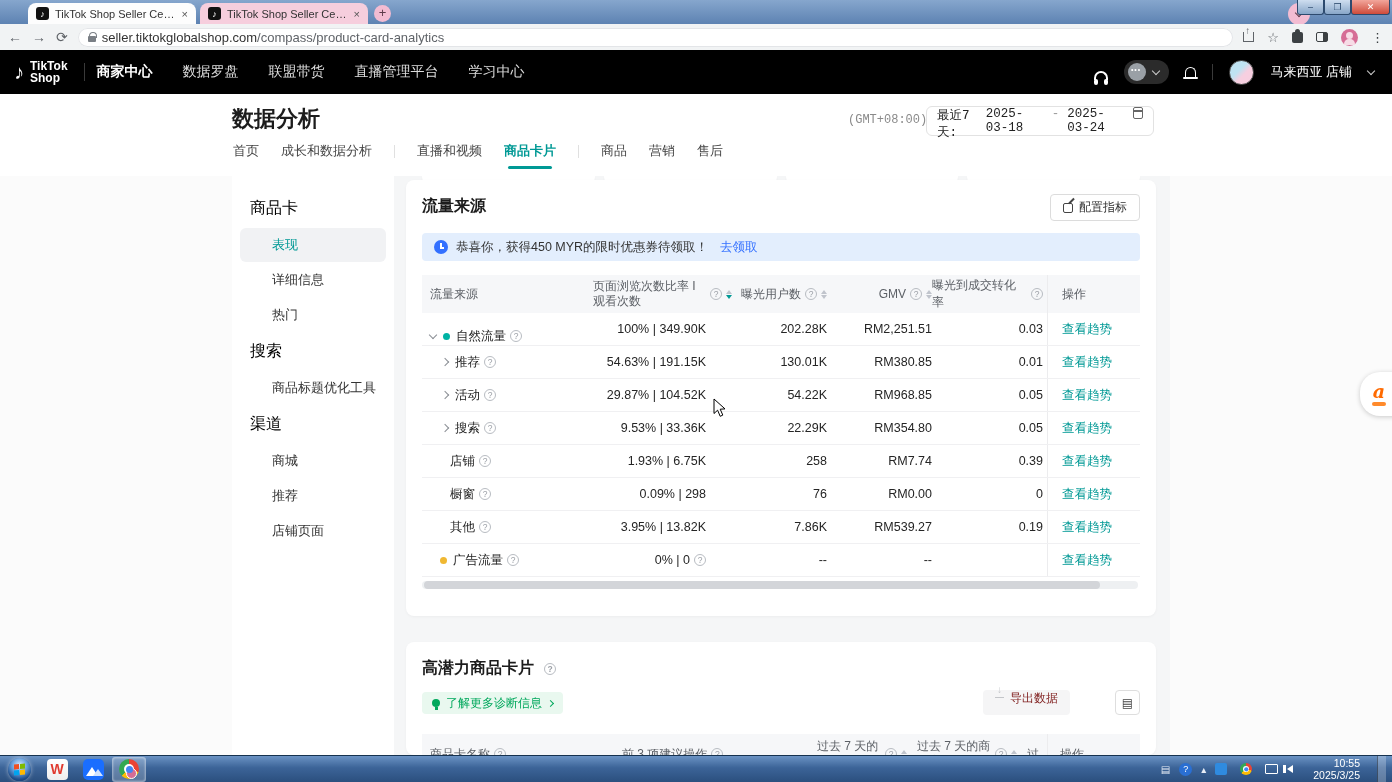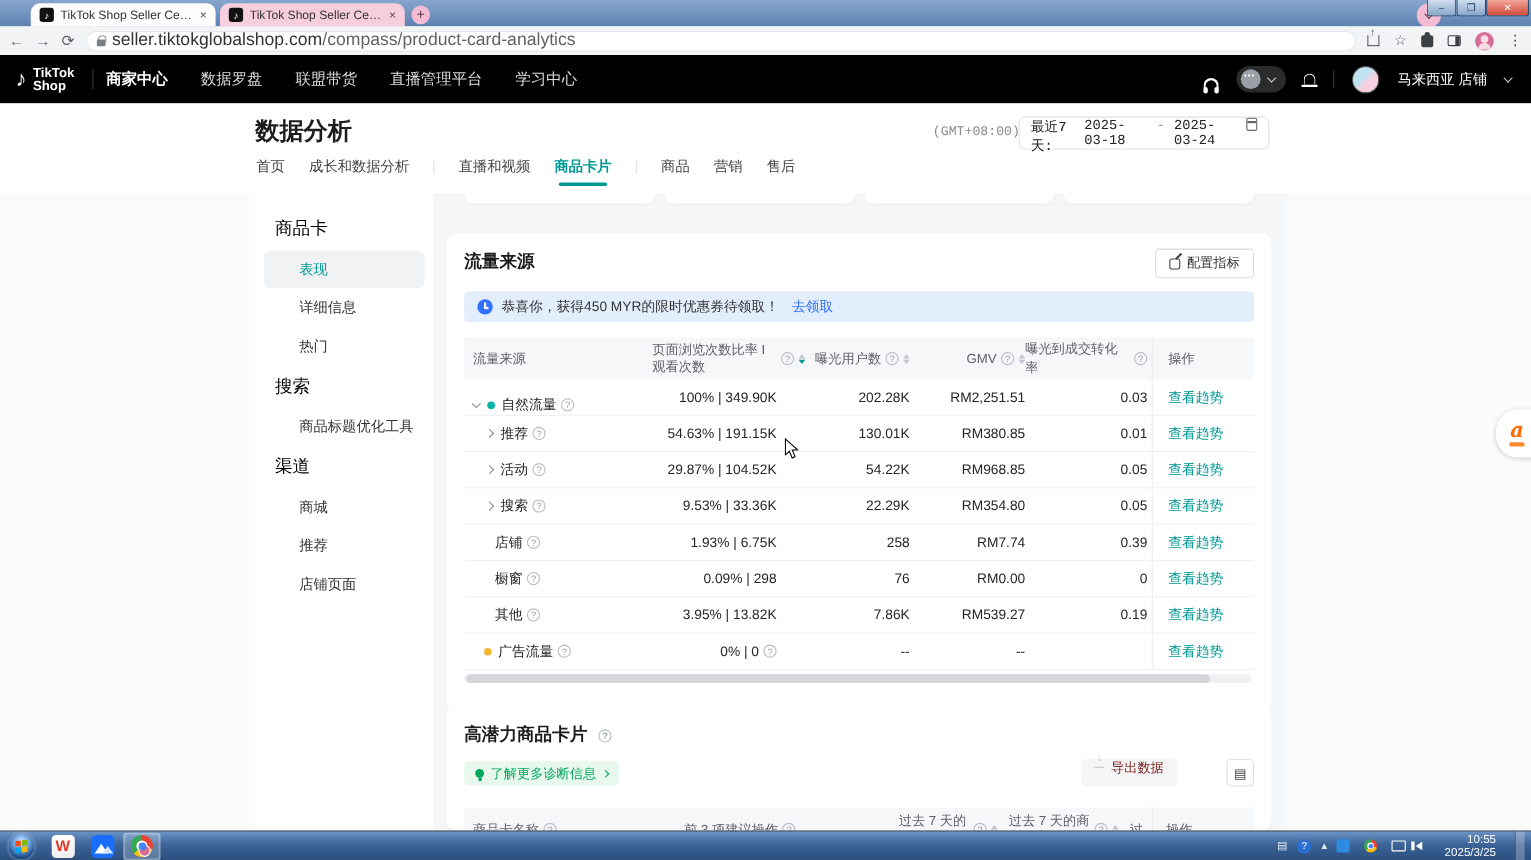--- a/index.html
+++ b/index.html
@@ -29,21 +29,21 @@
 
   
   .toolbar { position:absolute; left:0; top:24px; width:100%; height:26px; background:#f1f3f4;
     display:flex; align-items:center; padding:0 8px; gap:10px; }
   .navarrow { font-size:14px; color:#5f6368; }
   .addressbar { flex:1; height:19px; background:#fff; border-radius:10px; display:flex;
     align-items:center; padding:0 10px; gap:6px; box-shadow:0 0 0 1px #e3e5e8 inset; }
   .lock { width:8px; height:6px; background:#7a7f85; border-radius:1px; position:relative; margin-top:3px; }
   .lock::before { content:""; position:absolute; left:1px; top:-4px; width:6px; height:5px;
     border:1.5px solid #7a7f85; border-bottom:none; border-radius:4px 4px 0 0; }
-  .url { font-size:16px; color:#333; }
+  .url { font-size:13px; color:#333; }
   .url .path { color:#5f6368; }
   .tb-icons { display:flex; align-items:center; gap:13px; }
   .shareicon { width:11px; height:10px; border:1.5px solid #5f6368; border-top:none; position:relative; }
   .shareicon::before { content:"↑"; position:absolute; left:1px; top:-7px; font-size:10px; color:#5f6368; }
   .star { font-size:13px; color:#5f6368; }
   .puzzle { width:11px; height:11px; background:#3c4043; border-radius:2px; position:relative; }
   .puzzle::before { content:""; position:absolute; top:-3px; left:3px; width:5px; height:5px; border-radius:50%; background:#3c4043; }
   .panelicon { width:12px; height:10px; border:1.5px solid #3c4043; border-radius:2px; position:relative; }
   .panelicon::before { content:""; position:absolute; right:0; top:0; width:4px; height:100%; background:#3c4043; }
   .profile-dot { width:17px; height:17px; border-radius:50%; background:#d66d96; position:relative; }
@@ -94,21 +94,21 @@
   .sidebar { position:absolute; left:232px; top:0; width:162px; height:100%; background:#fff; padding-top:14px; }
   .sb-header { font-size:16px; color:#000000; padding:8px 0 8px 18px; }
   .sb-item { font-size:13px; color:#333; padding:8px 0 8px 32px; margin:1px 8px; border-radius:6px; }
   .sb-item.active { background:#f1f2f4; color:#009995; }
   .mainpanel { position:absolute; left:394px; top:0; width:776px; height:100%; background:#f5f6f7; }
 
   .stubrow { position:absolute; left:28px; top:0; width:718px; display:flex; gap:9px; }
   .stub { flex:1; height:9px; background:#fff; border-radius:0 0 8px 8px; box-shadow:0 1px 2px rgba(0,0,0,.04); }
 
   .card { position:absolute; background:#fff; border-radius:8px; box-shadow:0 1px 3px rgba(0,0,0,.04); }
-  .card-traffic { left:12px; top:36px; width:750px; height:436px; padding:16px; }
+  .card-traffic { left:12px; top:4px; width:750px; height:436px; padding:16px; }
   .card-potential { left:12px; top:466px; width:750px; height:113px; padding:16px; overflow:hidden; }
 
   .sec-title { font-size:16px; font-weight:bold; color:#1c1c1c; display:flex; align-items:center; gap:6px; }
   .cfg-btn { position:absolute; right:16px; top:14px; height:27px; border:1px solid #dcdcdc; border-radius:4px;
     background:#fff; display:flex; align-items:center; gap:6px; padding:0 12px; font-size:12px; color:#333; }
   .editicon { width:10px; height:10px; border:1.5px solid #444; border-radius:2px; position:relative; }
   .editicon::before { content:""; position:absolute; right:-3px; top:-4px; width:7px; height:1.8px; background:#444; transform:rotate(-45deg); }
 
   .banner { margin-top:16px; height:28px; background:#e3eefd; border-radius:4px; display:flex; align-items:center; gap:8px; padding:0 12px; font-size:12.5px; color:#333; }
   .clockicon { width:14px; height:14px; border-radius:50%; background:#3370ff; position:relative; flex:0 0 auto; }

